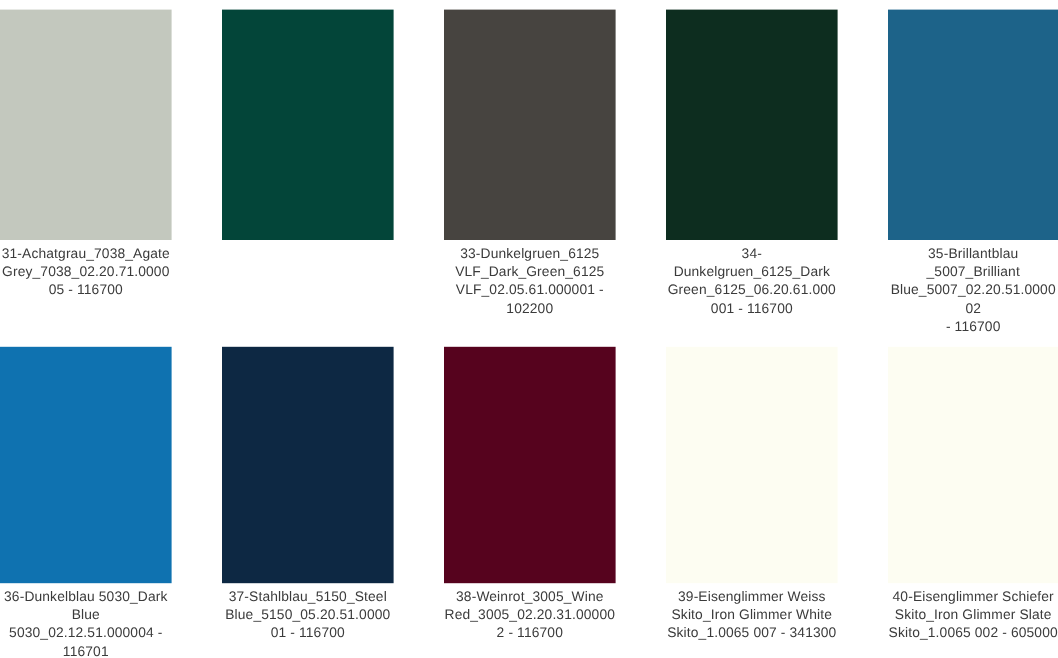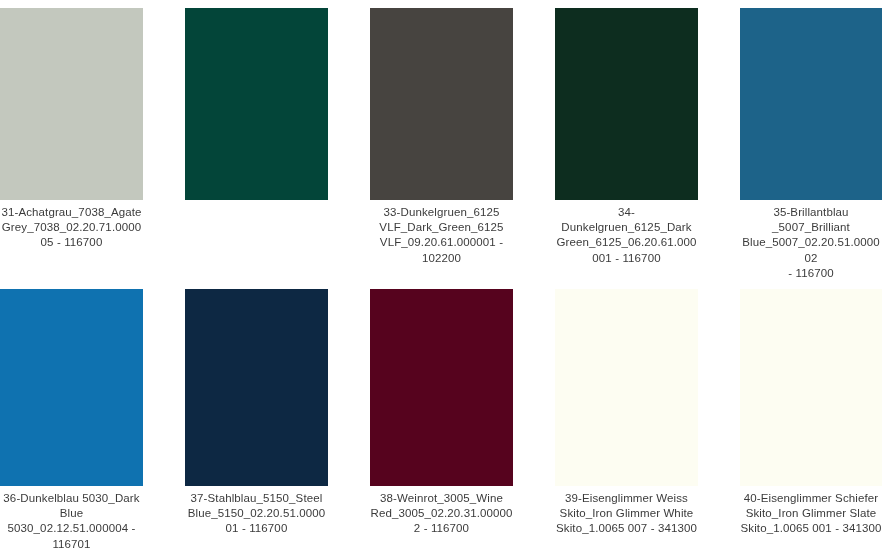--- a/index.html
+++ b/index.html
@@ -71,21 +71,21 @@
     </div>
 
     <div class="swatch-cell">
       <div class="swatch-chip" style="background-color:#034539;"></div>
     </div>
 
     <div class="swatch-cell">
       <div class="swatch-chip" style="background-color:#474440;"></div>
       <div class="swatch-caption">33-Dunkelgruen_6125
 VLF_Dark_Green_6125
-VLF_09.20.61.000001 -
+VLF_02.05.61.000001 -
 102200</div>
     </div>
 
     <div class="swatch-cell">
       <div class="swatch-chip" style="background-color:#0d2d1f;"></div>
       <div class="swatch-caption">34-Dunkelgruen_6125_Dark Green_6125_06.20.61.000001 - 116700</div>
     </div>
 
     <div class="swatch-cell last">
       <div class="swatch-chip" style="background-color:#1d6389;"></div>
@@ -99,33 +99,33 @@
 
   <div class="swatch-row row-2">
 
     <div class="swatch-cell">
       <div class="swatch-chip" style="background-color:#0f72b0;"></div>
       <div class="swatch-caption">36-Dunkelblau 5030_Dark Blue 5030_02.12.51.000004 - 116701</div>
     </div>
 
     <div class="swatch-cell">
       <div class="swatch-chip" style="background-color:#0d2843;"></div>
-      <div class="swatch-caption">37-Stahlblau_5150_Steel Blue_5150_02.20.51.000001 - 116700</div>
+      <div class="swatch-caption">37-Stahlblau_5150_Steel Blue_5150_05.20.51.000001 - 116700</div>
     </div>
 
     <div class="swatch-cell">
       <div class="swatch-chip" style="background-color:#56031e;"></div>
       <div class="swatch-caption">38-Weinrot_3005_Wine Red_3005_02.20.31.000002 - 116700</div>
     </div>
 
     <div class="swatch-cell">
       <div class="swatch-chip" style="background-color:#fdfdf2;"></div>
       <div class="swatch-caption">39-Eisenglimmer Weiss Skito_Iron Glimmer White Skito_1.0065 007 - 341300</div>
     </div>
 
     <div class="swatch-cell last">
       <div class="swatch-chip" style="background-color:#fdfdf2;"></div>
-      <div class="swatch-caption">40-Eisenglimmer Schiefer Skito_Iron Glimmer Slate Skito_1.0065 001 - 341300</div>
+      <div class="swatch-caption">40-Eisenglimmer Schiefer Skito_Iron Glimmer Slate Skito_1.0065 002 - 605000</div>
     </div>
 
   </div>
 
 </div>
 
 </body></html>

